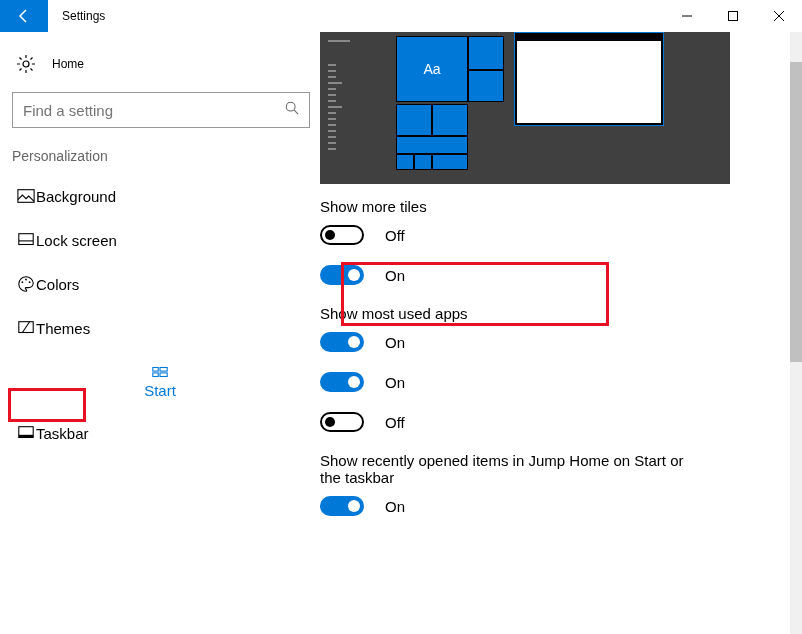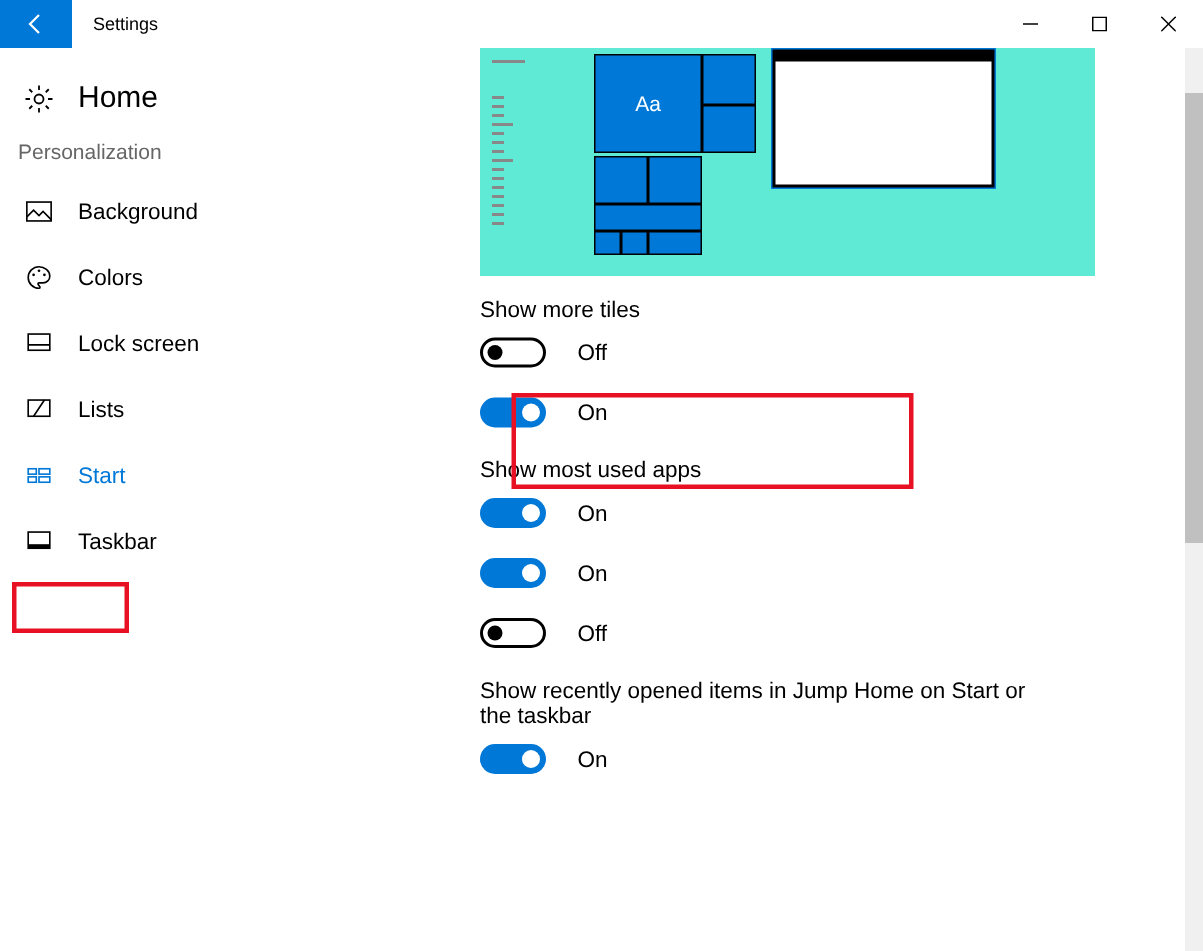--- a/index.html
+++ b/index.html
@@ -14,36 +14,36 @@
 .win-controls { display: flex; }
 .win-btn { width: 46px; height: 32px; display: flex; align-items: center; justify-content: center; color: #000; }
 .win-btn svg { width: 10px; height: 10px; }
 
 .main-layout { display: flex; height: calc(634px - 32px); position: relative; }
 
 
 .sidebar { width: 320px; padding: 14px 10px 0 10px; }
 .home-row { display: flex; align-items: center; padding: 8px 6px 14px 6px; gap: 16px; }
 .home-row .icon { width: 20px; height: 20px; display: flex; align-items: center; justify-content: center; }
-.home-row .label { font-size: 20px; color: #000; }
+.home-row .label { font-size: 12px; color: #000; }
 .search-box { width: 298px; height: 36px; border: 1px solid #999; display: flex; align-items: center; padding: 0 10px; margin: 4px 0 18px 2px; }
 .search-box input { border: none; outline: none; flex: 1; font-size: 15px; color: #666; background: transparent; }
 .search-box .icon { color: #666; }
 .category { font-size: 14px; color: #666; padding: 2px 2px 10px 2px; }
-.nav-item { display: flex; align-items: center; gap: 16px; padding: 12px 6px; font-size: 15px; color: #000; }
+.nav-item { display: flex; align-items: center; gap: 0; padding: 12px 6px; font-size: 15px; color: #000; }
 .nav-item .icon { width: 20px; height: 20px; display: flex; align-items: center; justify-content: center; color: #000; }
-.nav-item.active { color: #0078d7; }
+.nav-item.active { color: #0078d7; flex-direction: column; }
 .nav-item.active .icon { color: #0078d7; }
 
 .highlight-box { position: absolute; border: 3px solid #e81123; pointer-events: none; }
 
 
 .content { flex: 1; padding: 0 0 0 0; overflow: hidden; position: relative; }
 .scroll-region { height: 100%; overflow-y: hidden; padding-right: 20px; }
-.preview-thumb { width: 410px; height: 152px; background: #5eead4; margin: 0 0 14px 0; position: relative; }
+.preview-thumb { width: 410px; height: 152px; background: #404040; margin: 0 0 14px 0; position: relative; }
 .preview-sidebar-dark { position: absolute; left: 8px; top: 0; width: 26px; height: 152px; }
 .preview-line { height: 2px; background: #888; margin: 8px 0; width: 8px; }
 .preview-line.long { width: 22px; }
 .preview-line.group { height: 2px; margin: 4px 0; }
 .preview-tile-area { position: absolute; left: 76px; top: 0; width: 150px; height: 152px; }
 .tile { position: absolute; background: #0078d7; border: 1px solid #000; }
 .tile.big { left: 0; top: 4px; width: 72px; height: 66px; display: flex; align-items: center; justify-content: center; color: #fff; font-size: 14px; }
 .preview-window { position: absolute; right: 66px; top: 0; width: 150px; height: 94px; background: #000; border: 1px solid #0078d7; }
 .preview-window::after { content: ""; position: absolute; inset: 8px 2px 2px 2px; background: #fff; }
 
@@ -97,63 +97,72 @@
     <div class="home-row">
       <span class="icon">
         <svg viewBox="0 0 20 20" width="20" height="20">
             <circle cx="10" cy="10" r="3" stroke="#000" stroke-width="1.2" fill="none"></circle>
             <path d="M10 1v3M10 16v3M1 10h3M16 10h3M3.5 3.5l2 2M14.5 14.5l2 2M16.5 3.5l-2 2M5.5 14.5l-2 2" stroke="#000" stroke-width="1.2"></path>
           </svg>
       </span>
       <span class="label">Home</span>
     </div>
 
+    <div class="search-box">
+      <input type="text" placeholder="Find a setting" style="">
+      <span class="icon">
+        <svg viewBox="0 0 16 16" width="14" height="14">
+            <circle cx="6.5" cy="6.5" r="5" stroke="#666" stroke-width="1.2" fill="none"></circle>
+            <line x1="10.5" y1="10.5" x2="15" y2="15" stroke="#666" stroke-width="1.2"></line>
+          </svg>
+      </span>
+    </div>
 
     <div class="category">Personalization</div>
 
     <div class="nav-item">
       <span class="icon">
         <svg viewBox="0 0 20 20" width="18" height="18">
             <rect x="1" y="3" width="18" height="14" stroke="#000" stroke-width="1.2" fill="none"></rect>
             <path d="M1 14l5-5 4 4 3-3 6 6" stroke="#000" stroke-width="1.2" fill="none"></path>
           </svg>
       </span>
       <span>Background</span>
+    </div>
+
+    <div class="nav-item">
+      <span class="icon">
+        <svg viewBox="0 0 20 20" width="18" height="18">
+            <rect x="2" y="3" width="16" height="12" stroke="#000" stroke-width="1.2" fill="none"></rect>
+            <line x1="2" y1="11" x2="18" y2="11" stroke="#000" stroke-width="1.2"></line>
+          </svg>
+      </span>
+      <span>Lock screen</span>
     </div>
 
     <div class="nav-item">
       <span class="icon">
         <svg viewBox="0 0 20 20" width="18" height="18">
             <path d="M10 2a8 8 0 1 0 0 16c1 0 1-1 0-2s-1-2 0-2h3a5 5 0 0 0 5-5c0-4-4-7-8-7z" stroke="#000" stroke-width="1.2" fill="none"></path>
             <circle cx="6" cy="8" r="1" fill="#000"></circle>
             <circle cx="10" cy="5" r="1" fill="#000"></circle>
             <circle cx="14" cy="8" r="1" fill="#000"></circle>
           </svg>
       </span>
       <span>Colors</span>
     </div>
 
     <div class="nav-item">
       <span class="icon">
         <svg viewBox="0 0 20 20" width="18" height="18">
             <rect x="2" y="3" width="16" height="12" stroke="#000" stroke-width="1.2" fill="none"></rect>
-            <line x1="2" y1="11" x2="18" y2="11" stroke="#000" stroke-width="1.2"></line>
-          </svg>
-      </span>
-      <span>Lock screen</span>
-    </div>
-
-    <div class="nav-item">
-      <span class="icon">
-        <svg viewBox="0 0 20 20" width="18" height="18">
-            <rect x="2" y="3" width="16" height="12" stroke="#000" stroke-width="1.2" fill="none"></rect>
             <path d="M6 15l8-12" stroke="#000" stroke-width="1.2"></path>
           </svg>
       </span>
-      <span>Lists</span>
+      <span>Themes</span>
     </div>
 
     <div class="nav-item active">
       <span class="icon">
         <svg viewBox="0 0 20 20" width="18" height="18">
             <rect x="2" y="5" width="6" height="4" stroke="#0078d7" stroke-width="1.2" fill="none"></rect>
             <rect x="10" y="5" width="8" height="4" stroke="#0078d7" stroke-width="1.2" fill="none"></rect>
             <rect x="2" y="11" width="6" height="4" stroke="#0078d7" stroke-width="1.2" fill="none"></rect>
             <rect x="10" y="11" width="8" height="4" stroke="#0078d7" stroke-width="1.2" fill="none"></rect>
           </svg>

